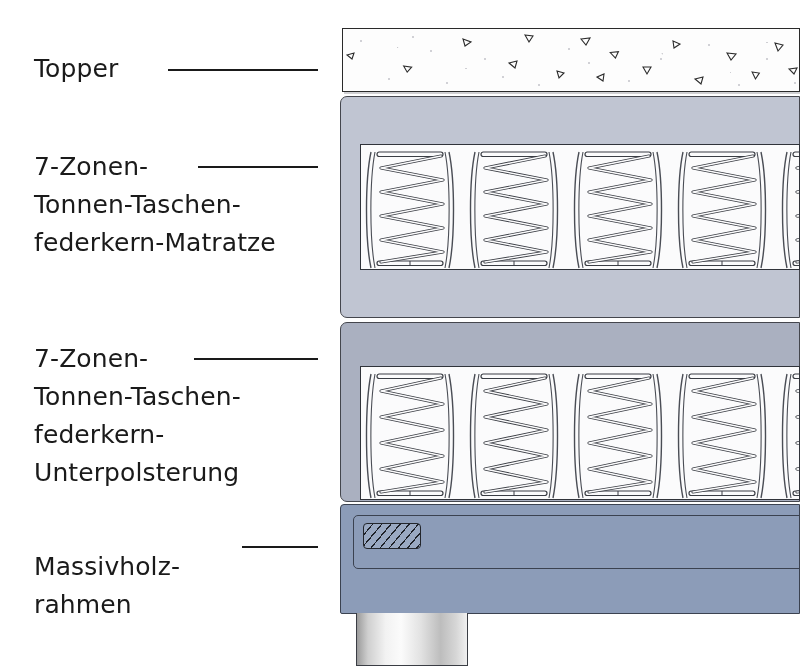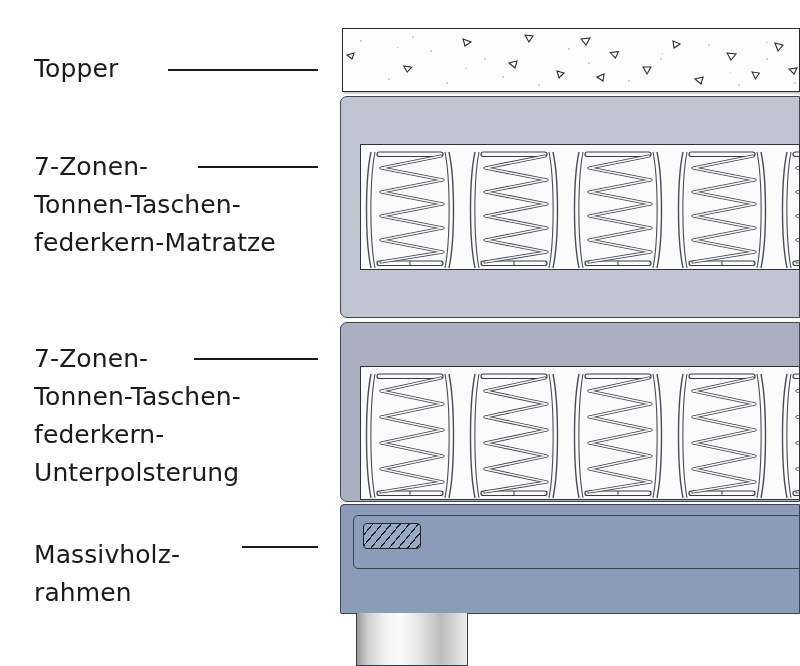--- a/index.html
+++ b/index.html
@@ -38,21 +38,21 @@
 
   #label-topper      { top: 50px; }
   #leader-topper     { left: 168px; top: 69px; width: 150px; }
 
   #label-mattress    { top: 148px; }
   #leader-mattress   { left: 198px; top: 166px; width: 120px; }
 
   #label-underpad    { top: 340px; }
   #leader-underpad   { left: 194px; top: 358px; width: 124px; }
 
-  #label-frame       { top: 536px; }
+  #label-frame       { top: 548px; }
   #leader-frame      { left: 242px; top: 546px; width: 76px; }
 
   
   #diagram {
     position: absolute;
     left: 336px;
     top: 0;
     width: 464px;
     height: 666px;
   }

